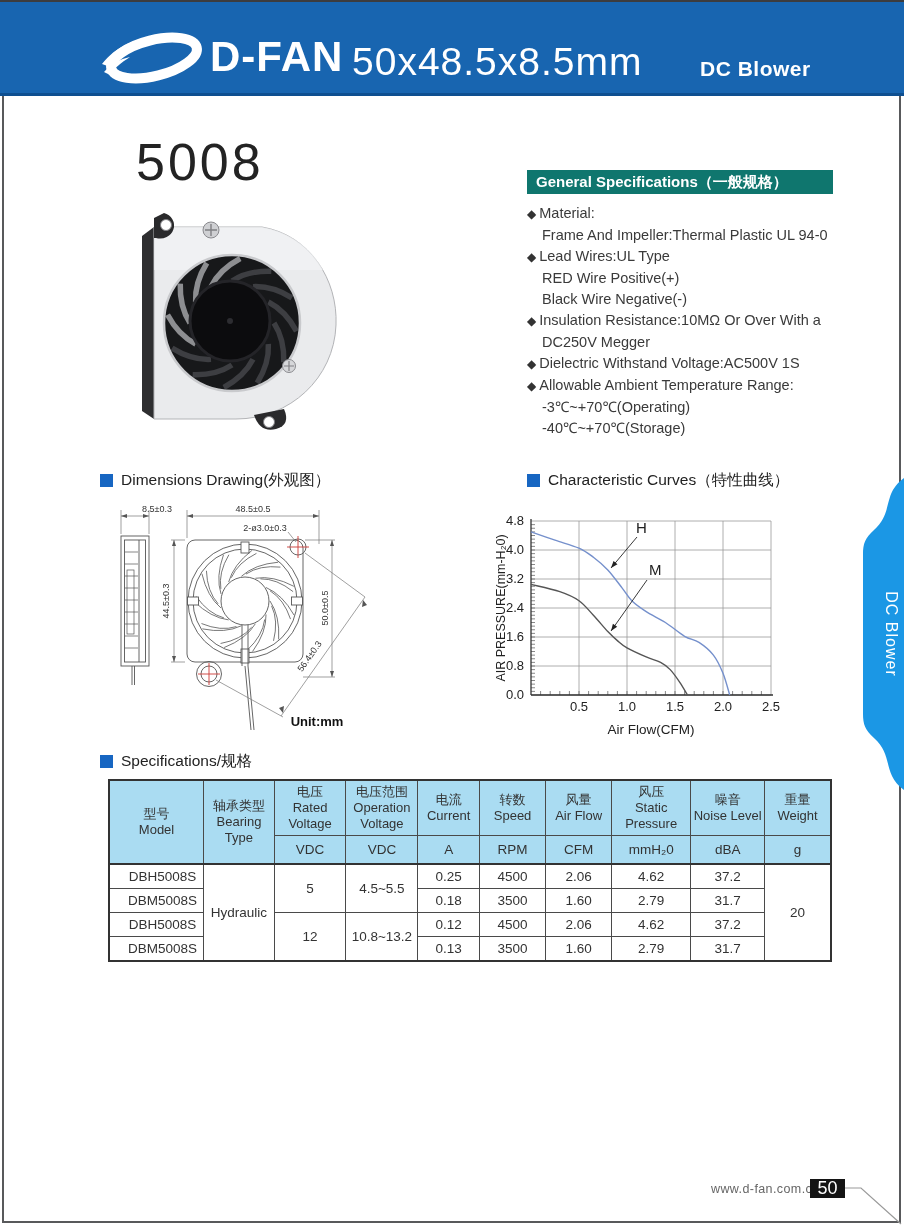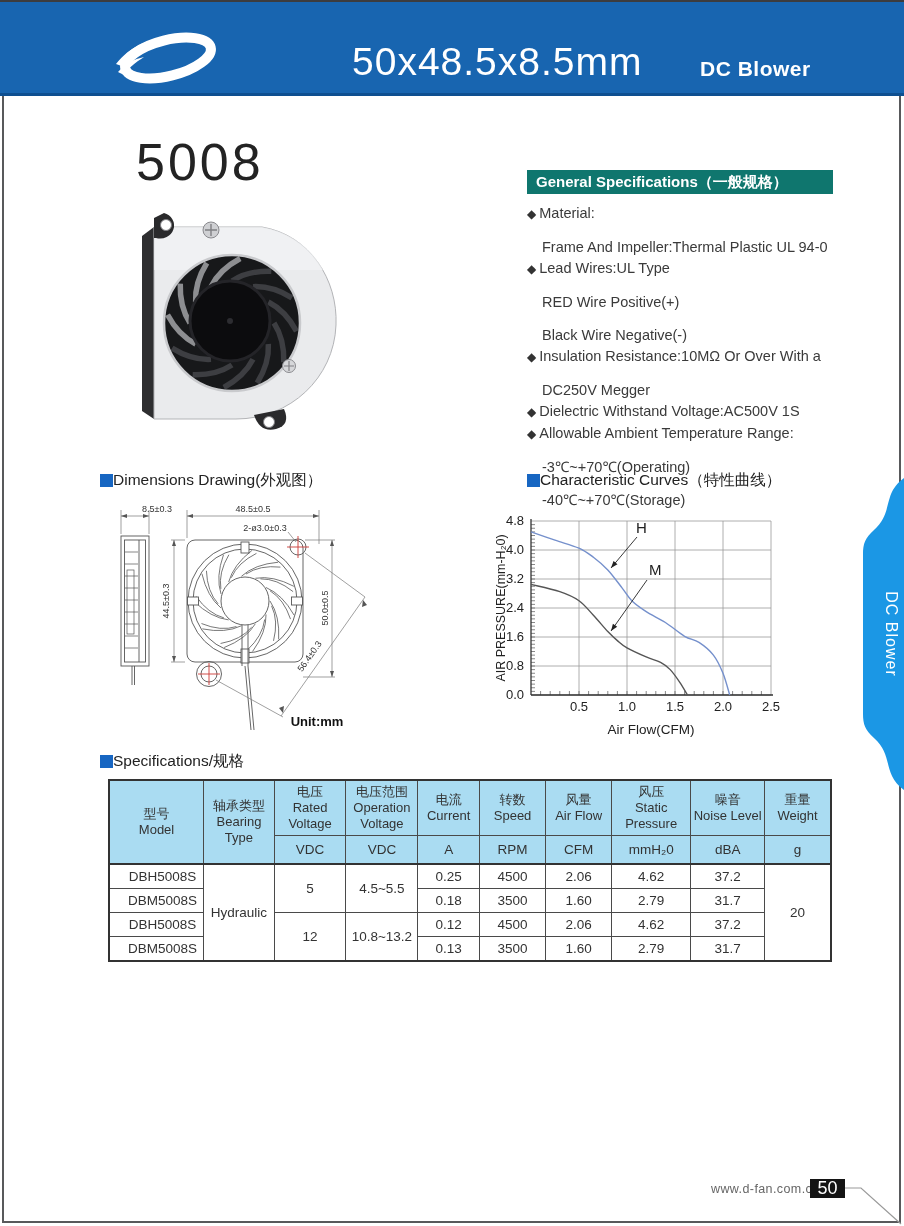--- a/index.html
+++ b/index.html
@@ -2,36 +2,36 @@
 <html><head>
 <meta charset="utf-8">
 <style>
   html,body{margin:0;padding:0;background:#fff;}
   .page{position:relative;width:904px;height:1226px;background:#ffffff;overflow:hidden;
         font-family:"Liberation Sans", sans-serif;color:#333;}
   .frame{position:absolute;left:2px;top:0;right:3px;bottom:3px;border:2px solid #58595b;border-top:none;}
   
   .band{position:absolute;left:0;top:0;right:0;height:96px;background:#1865b0;
         border-top:2px solid #3c3c3e;border-bottom:3px solid #0e4f90;box-sizing:border-box;}
-  .brand{position:absolute;left:100px;top:24px;display:flex;align-items:center;flex-direction:column;}
+  .brand{position:absolute;left:100px;top:24px;display:flex;align-items:center;}
   .brand-text{color:#fff;font-size:42px;font-weight:bold;letter-spacing:1px;margin-left:2px;}
   .band-title{position:absolute;left:352px;top:38px;color:#fff;font-size:39px;font-weight:400;letter-spacing:1px;}
   .band-sub{position:absolute;left:700px;top:55px;color:#fff;font-size:21px;font-weight:600;letter-spacing:.5px;}
   
   .model-heading{position:absolute;left:136px;top:132px;font-size:52px;font-weight:500;color:#232323;letter-spacing:3px;}
   .fan-photo{position:absolute;left:112px;top:196px;}
   
   .gs{position:absolute;left:527px;top:170px;width:306px;}
   .gs-title{background:#0f766e;color:#fff;font-size:15px;font-weight:700;height:24px;line-height:24px;padding-left:9px;}
   .gs-list{margin-top:9px;font-size:14.5px;color:#3a3a3a;}
   .gs-item{line-height:21px;white-space:nowrap;}
   .gs-item .dm{font-size:12px;margin-right:3px;color:#333;}
-  .gs-item.indent{padding-left:15px;margin-top:12px;}
-  
-  .sec{position:absolute;display:flex;align-items:center;font-size:15.5px;color:#222;font-weight:500;}
+  .gs-item.indent{padding-left:15px;}
+  
+  .sec{position:absolute;display:flex;align-items:center;gap:8px;font-size:15.5px;color:#222;font-weight:500;}
   .sec-marker{width:13px;height:13px;background:#1766c2;}
   
   .dims{position:absolute;left:95px;top:500px;}
   .chart{position:absolute;left:495px;top:503px;}
   svg text{font-family:"Liberation Sans", sans-serif;}
   
   .tblwrap{position:absolute;left:108px;top:779px;width:724px;}
   table.spec{border-collapse:collapse;width:100%;table-layout:fixed;border:2px solid #333;}
   table.spec th,table.spec td{border:1px solid #4a4a4a;text-align:center;padding:0;}
   table.spec thead th{background:#aadcf2;font-weight:400;color:#333;}

